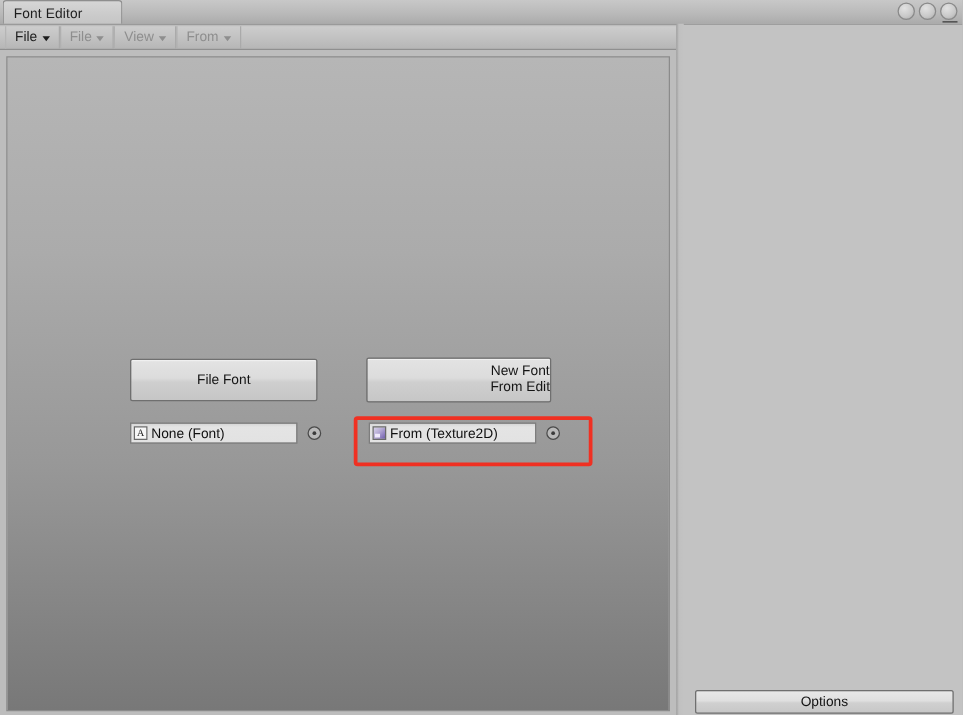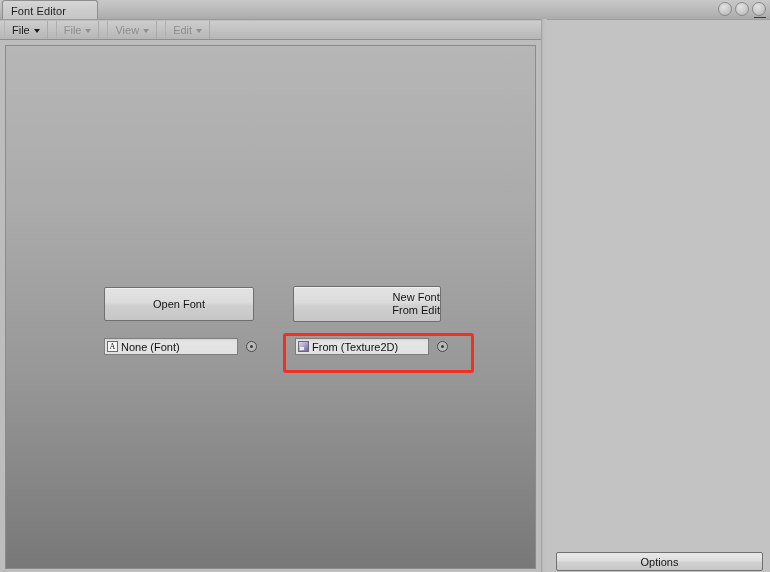--- a/index.html
+++ b/index.html
@@ -67,21 +67,20 @@
     border-top: 1px solid #9a9a9a;
   }
 
   
   .menubar {
     position: absolute; left: 0; top: 1px; width: 541px; height: 19px;
     background: linear-gradient(to bottom, #cdcdcd 0%, #c2c2c2 50%, #b6b6b6 100%);
     border-bottom: 1px solid #8f8f8f;
     display: flex; align-items: stretch;
     padding-left: 4px;
-    gap: 8px;
   }
   .menu-item {
     display: flex; align-items: center; gap: 4px;
     padding: 0 7px;
     font-size: 11px;
     border-left: 1px solid #b0b0b0;
     border-right: 1px solid #aaaaaa;
     cursor: default;
   }
   .menu-item:first-child { border-left: 1px solid #b5b5b5; }
@@ -227,29 +226,29 @@
       </div>
       <div class="menu-item disabled">
         <span>File</span>
         <span class="caret"></span>
       </div>
       <div class="menu-item disabled">
         <span>View</span>
         <span class="caret"></span>
       </div>
       <div class="menu-item disabled">
-        <span>Edit</span>
+        <span>From</span>
         <span class="caret"></span>
       </div>
     </div>
 
     <div class="content-frame">
 
       <div class="btn" id="open-font-btn">
-        <span>Open Font</span>
+        <span>File Font</span>
       </div>
 
       <div class="btn" id="new-font-btn">
         <div>
           <div>New Font</div>
           <div>From Edit</div>
         </div>
       </div>
 
       <div class="objfield-row" id="font-field-row">

